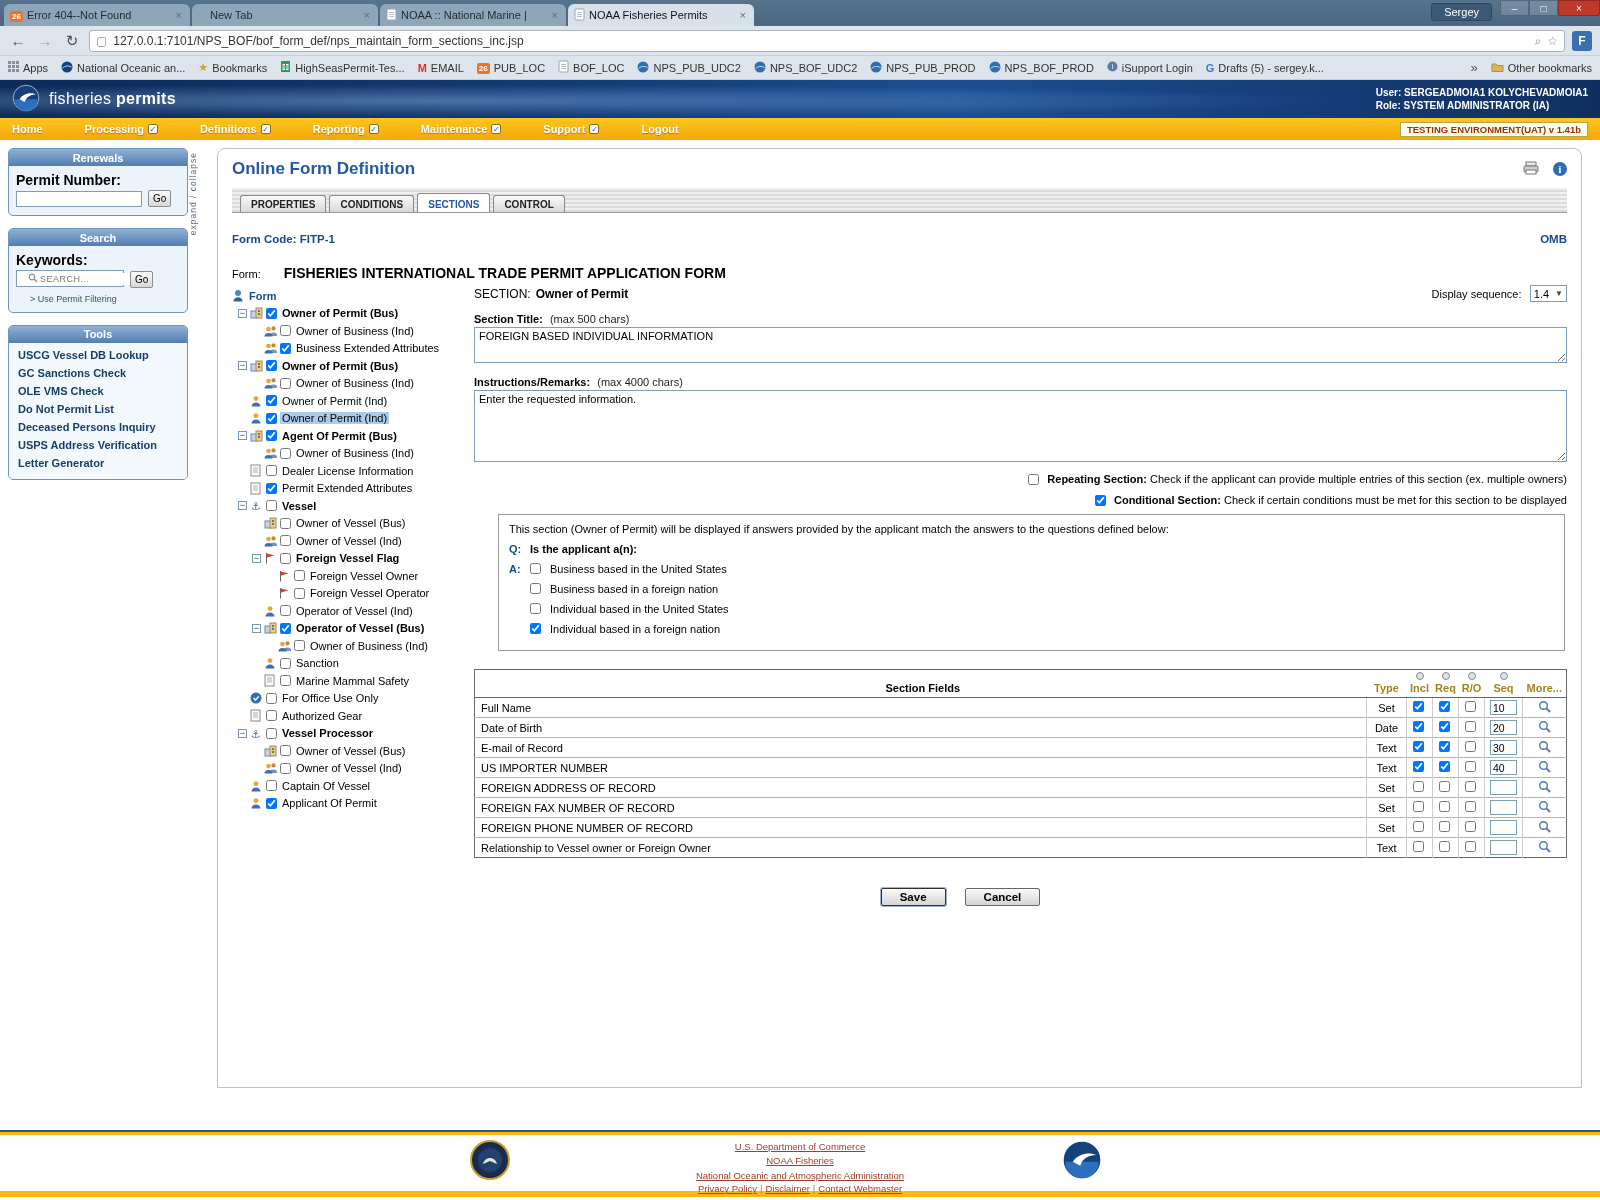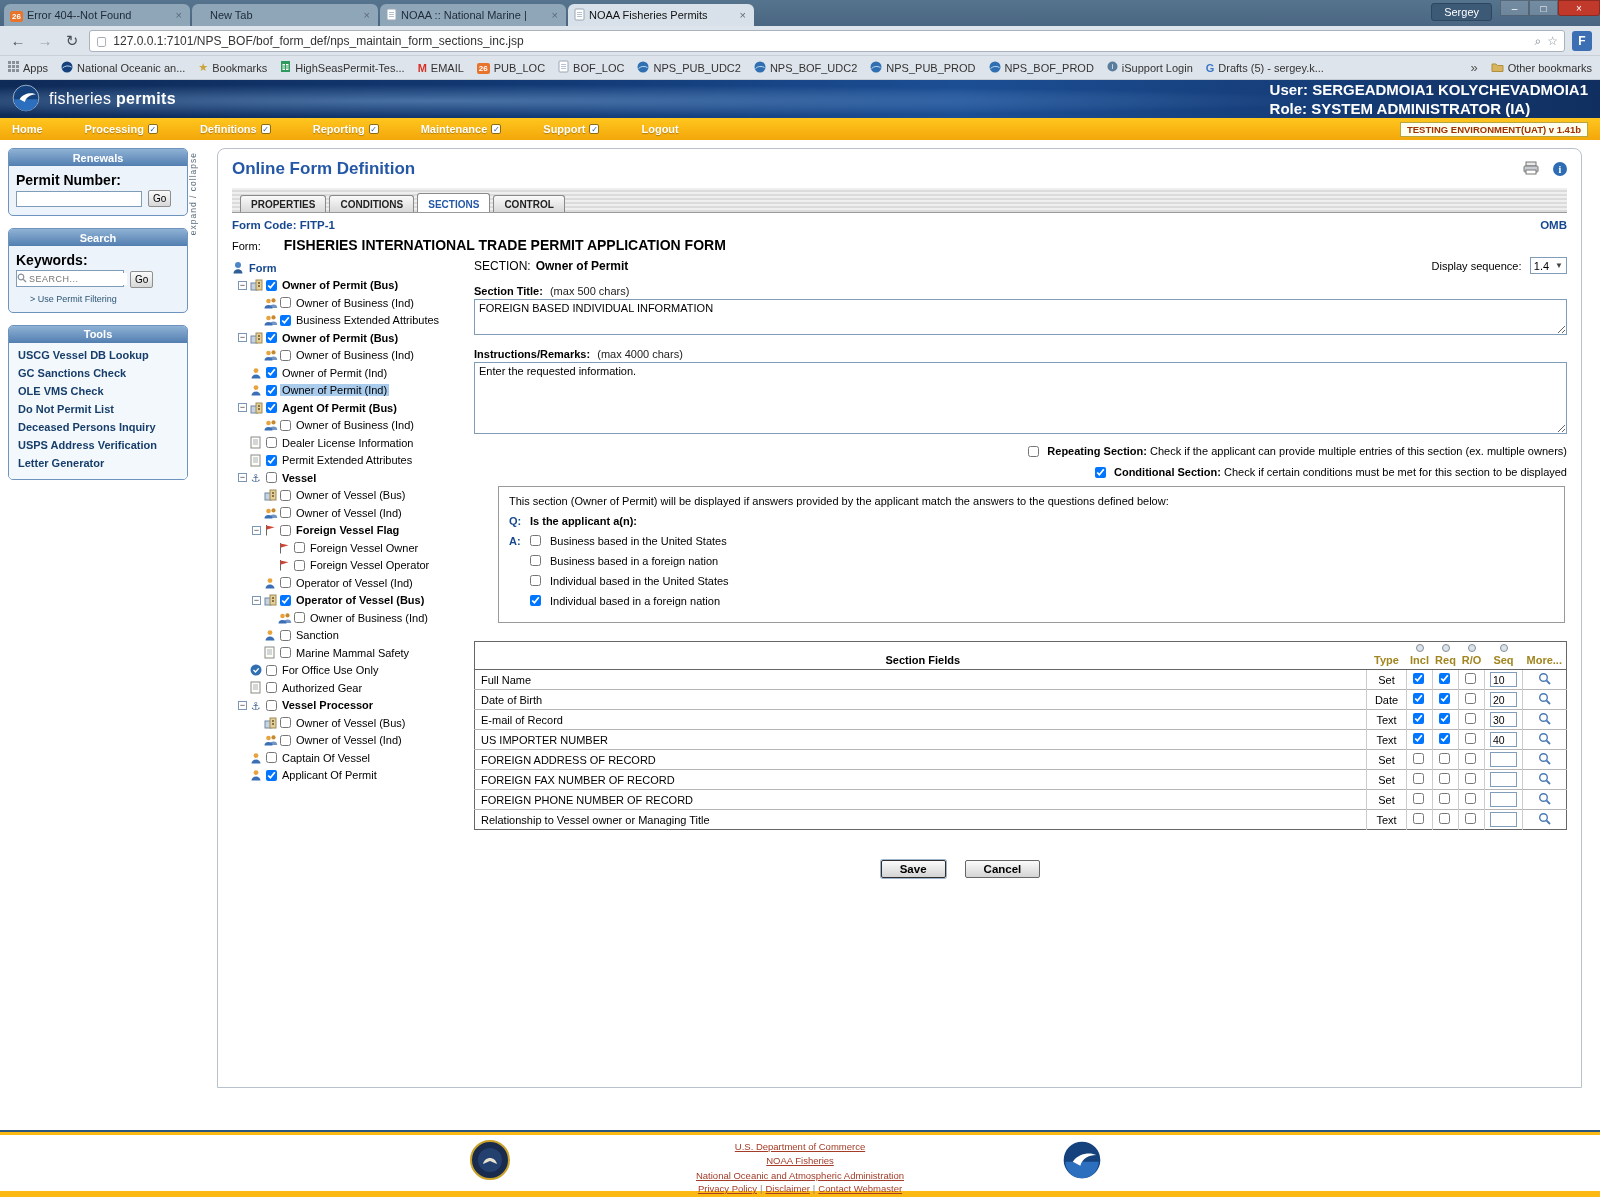--- a/index.html
+++ b/index.html
@@ -37,42 +37,42 @@
   .ic-g { color:#3C78C8; font-weight:bold; font-size:11px; }
   .ic-chev { color:#555; font-size:13px; }
 
   
   .appheader { height:38px; background:
       radial-gradient(ellipse at 27% 55%, rgba(140,185,230,.45), rgba(0,0,0,0) 55%),
       linear-gradient(90deg,#0E2A57 0%,#123A75 35%,#1C4E94 60%,#102F60 100%);
     display:flex; align-items:center; padding:0 12px; }
   .apptitle { color:#fff; font-size:16px; margin-left:9px; letter-spacing:.3px; }
   .apptitle .b { font-weight:bold; }
-  .userinfo { margin-left:auto; color:#fff; font-size:15px; font-weight:bold; text-align:left; line-height:1.3; }
+  .userinfo { margin-left:auto; color:#fff; font-size:10px; font-weight:bold; text-align:left; line-height:1.3; }
 
   
   .navbar { height:22px; background:linear-gradient(180deg,#FFC61E,#F3A70A); display:flex; align-items:center; padding:0 12px; }
   .nav-item { display:flex; align-items:center; gap:4px; margin-right:42px; color:#fff; font-weight:bold; font-size:11px;
     text-shadow:0 1px 1px rgba(90,60,0,.45); }
   .nav-cb { width:10px; height:10px; background:#fff; border:1px solid #8a6d1a; border-radius:2px; color:#2458A6;
     font-size:8px; line-height:9px; text-align:center; text-shadow:none; font-weight:bold; }
   .env-badge { margin-left:auto; background:#FFFFF0; border:1px solid #B5A642; color:#A03000; font-size:9.5px; font-weight:bold; padding:1px 6px; }
 
   
   .page { display:flex; align-items:flex-start; background:#fff; height:990px; padding-top:8px; }
   .sidebar { width:180px; margin-left:8px; display:flex; flex-direction:column; gap:12px; }
   .panel { border:1px solid #6E93BC; border-radius:5px; overflow:hidden; background:#EDF3FA; }
   .panel-h { height:17px; background:linear-gradient(180deg,#8FB2D5,#527EB0); color:#fff; font-weight:bold; font-size:11px;
     display:flex; align-items:center; justify-content:center; }
   .panel-b { padding:6px 7px 8px; }
   .fld-label { font-size:14px; font-weight:bold; margin-bottom:2px; }
   .mini-input { width:126px; height:16px; border:1px solid #7F9DB9; font-size:10px; padding:0 2px; background:#fff; }
   .go-btn { height:17px; font-size:10px; padding:0 4px; margin-left:3px; background:linear-gradient(#FAFAFA,#D8D8D8);
     border:1px solid #8E8F8F; border-radius:2px; font-family:inherit; }
-  .search-wrap { width:108px; height:17px; border:1px solid #7F9DB9; background:#fff; display:inline-flex; align-items:center; padding:0 0; }
+  .search-wrap { width:108px; height:17px; border:1px solid #7F9DB9; background:#fff; display:inline-flex; align-items:center; padding:0 11px; }
   .search-wrap input { border:none; outline:none; width:100px; font-size:9px; letter-spacing:.5px; color:#777; font-family:inherit; }
   .filter-link { margin-top:6px; font-size:9px; color:#2C5777; padding-left:14px; }
   .tools-b { padding:3px 0 7px; background:#F3F8FC; }
   .tool-link { font-size:11px; font-weight:bold; color:#173E6B; padding:3px 9px; cursor:pointer; }
   .expandstrip { width:15px; padding-top:4px; }
   .vtext { writing-mode:vertical-rl; transform:rotate(180deg); font-size:8.5px; color:#5a6b7a; letter-spacing:1px; }
 
   
   .main { flex:1; margin:0 18px 0 14px; border:1px solid #B9C2CC; border-radius:8px 8px 0 0; background:#fff;
     padding:10px 14px 26px; min-height:940px; }
@@ -80,21 +80,21 @@
   .page-title { font-size:17px; font-weight:bold; color:#2458A6; }
   .title-icons { margin-left:auto; display:flex; gap:14px; align-items:center; }
   .info-ic { width:14px; height:14px; border-radius:50%; background:#2E6DB4; color:#fff; font-size:10px; font-weight:bold;
     display:flex; align-items:center; justify-content:center; font-family:"Liberation Serif",serif; }
   .tabstrip { margin-top:9px; height:25px; background:repeating-linear-gradient(180deg,#EFEFEF 0 2px,#DBDBDB 2px 4px);
     border-bottom:1px solid #9a9a9a; display:flex; align-items:flex-end; padding-left:8px; gap:3px; }
   .ftab { padding:3px 10px 2px; font-size:10px; font-weight:bold; border:1px solid #8A8A8A; border-bottom:none;
     border-radius:3px 3px 0 0; background:linear-gradient(#FAFAFA,#D8D8D8); color:#222; }
   .ftab.active { background:#fff; color:#2458A6; padding-top:5px; }
   .intro { margin:8px 0 4px; font-size:11px; }
-  .fc-row { display:flex; font-size:11.5px; font-weight:bold; color:#17488F; margin:6px 0; }
+  .fc-row { display:flex; font-size:11.5px; font-weight:bold; color:#17488F; margin:20px 0; }
   .fc-row .omb { margin-left:auto; }
   .form-row { font-size:11px; margin:2px 0 4px; }
   .form-row .nm { font-weight:bold; font-size:14px; margin-left:4px;padding-left:16px; }
 
   .columns { display:flex; margin-top:4px; }
   .tree { width:234px; padding-top:2px; }
   .trow { display:flex; align-items:center; height:17.5px; white-space:nowrap; }
   .trow.root { font-weight:bold; color:#17488F; }
   .texp { width:9px; height:9px; border:1px solid #7a96b5; background:#fff; color:#333; font-size:9px; line-height:7px;
     text-align:center; margin-right:3px; flex:0 0 auto; }
@@ -964,21 +964,21 @@
                 <td class="cellr c-cb"><input class="tcb" type="checkbox" style=""></td>
                 <td class="cellr c-cb"><input class="tcb" type="checkbox" style=""></td>
                 <td class="cellr c-cb"><input class="tcb" type="checkbox" style=""></td>
                 <td class="cellr c-seq"><input class="seq-in" type="text" style=""></td>
                 <td class="cellr c-more"><span><svg width="13" height="13">
                       <circle cx="5.5" cy="5.5" r="3.8" fill="none" stroke="#4a7ab5" stroke-width="1.4"></circle>
                       <line x1="8.5" y1="8.5" x2="12" y2="12" stroke="#4a7ab5" stroke-width="1.8"></line>
                     </svg></span></td>
               </tr>
               <tr class="frow">
-                <td class="fname">Relationship to Vessel owner or Managing Title</td>
+                <td class="fname">Relationship to Vessel owner or Foreign Owner</td>
                 <td class="cellr c-type">Text</td>
                 <td class="cellr c-cb"><input class="tcb" type="checkbox" style=""></td>
                 <td class="cellr c-cb"><input class="tcb" type="checkbox" style=""></td>
                 <td class="cellr c-cb"><input class="tcb" type="checkbox" style=""></td>
                 <td class="cellr c-seq"><input class="seq-in" type="text" style=""></td>
                 <td class="cellr c-more"><span><svg width="13" height="13">
                       <circle cx="5.5" cy="5.5" r="3.8" fill="none" stroke="#4a7ab5" stroke-width="1.4"></circle>
                       <line x1="8.5" y1="8.5" x2="12" y2="12" stroke="#4a7ab5" stroke-width="1.8"></line>
                     </svg></span></td>
               </tr>

